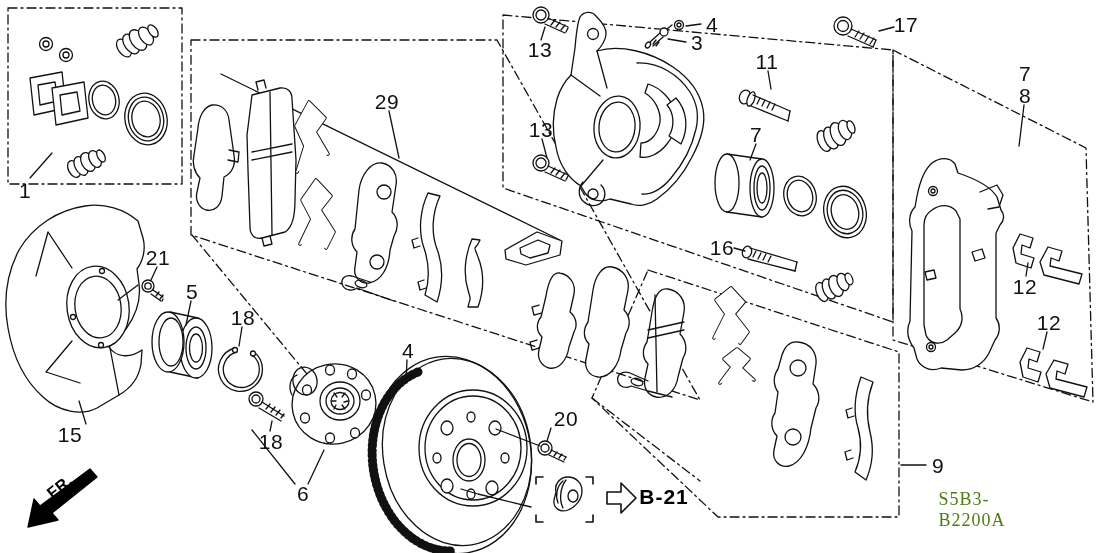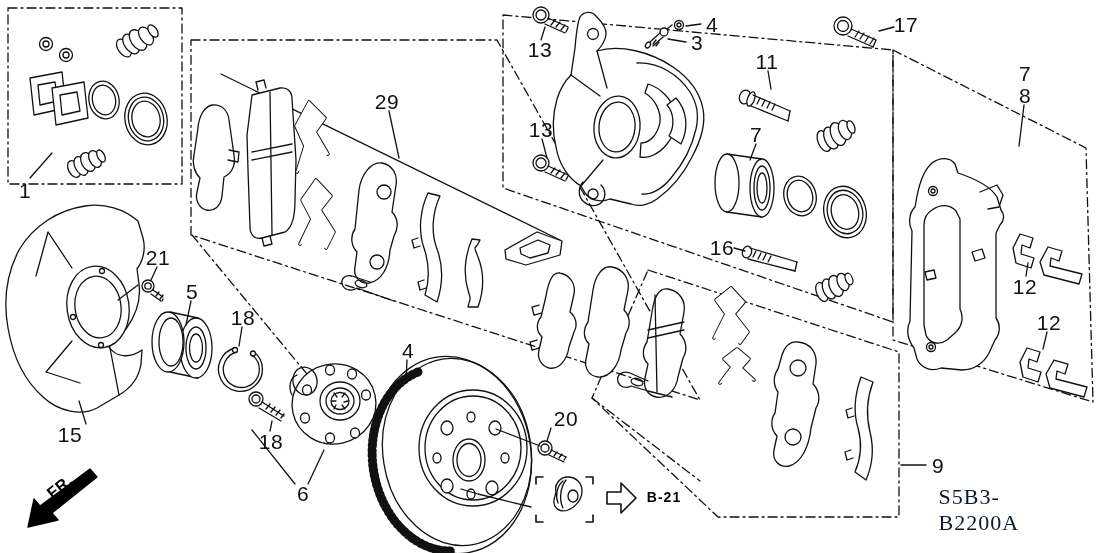--- a/index.html
+++ b/index.html
@@ -2,23 +2,23 @@
 <html><head>
 <meta charset="utf-8">
 <style>
   html,body{margin:0;padding:0;background:#ffffff;}
   #stage{position:relative;width:1108px;height:553px;background:#ffffff;overflow:hidden;
          font-family:"Liberation Sans", sans-serif;}
   #art{position:absolute;left:0;top:0;}
   .part-label{position:absolute;transform:translate(-50%,-50%);font-size:21px;color:#111;
               font-family:"Liberation Sans", sans-serif;letter-spacing:0.5px;cursor:pointer;
               line-height:1;white-space:nowrap;}
-  .ref-label{position:absolute;transform:translate(-50%,-50%);font-size:14px;font-weight:bold;
+  .ref-label{position:absolute;transform:translate(-50%,-50%);font-size:21px;font-weight:bold;
              color:#000;letter-spacing:1px;cursor:pointer;}
-  .code-label{position:absolute;transform:translate(-50%,-50%);font-size:22px;color:#0f172a;
+  .code-label{position:absolute;transform:translate(-50%,-50%);font-size:18px;color:#4d7c0f;
               font-family:"Liberation Serif", serif;letter-spacing:1px;}
   .fr-label{position:absolute;transform:translate(-50%,-50%) rotate(-38deg);font-size:16px;
             font-weight:bold;color:#000;letter-spacing:0.5px;}
 </style>
 </head>
 <body>
 
 <div id="stage">
 
 <svg id="art" width="1108" height="553" viewBox="0 0 1108 553" fill="none" stroke="#111111" stroke-width="1.3" stroke-linecap="round" stroke-linejoin="round">

